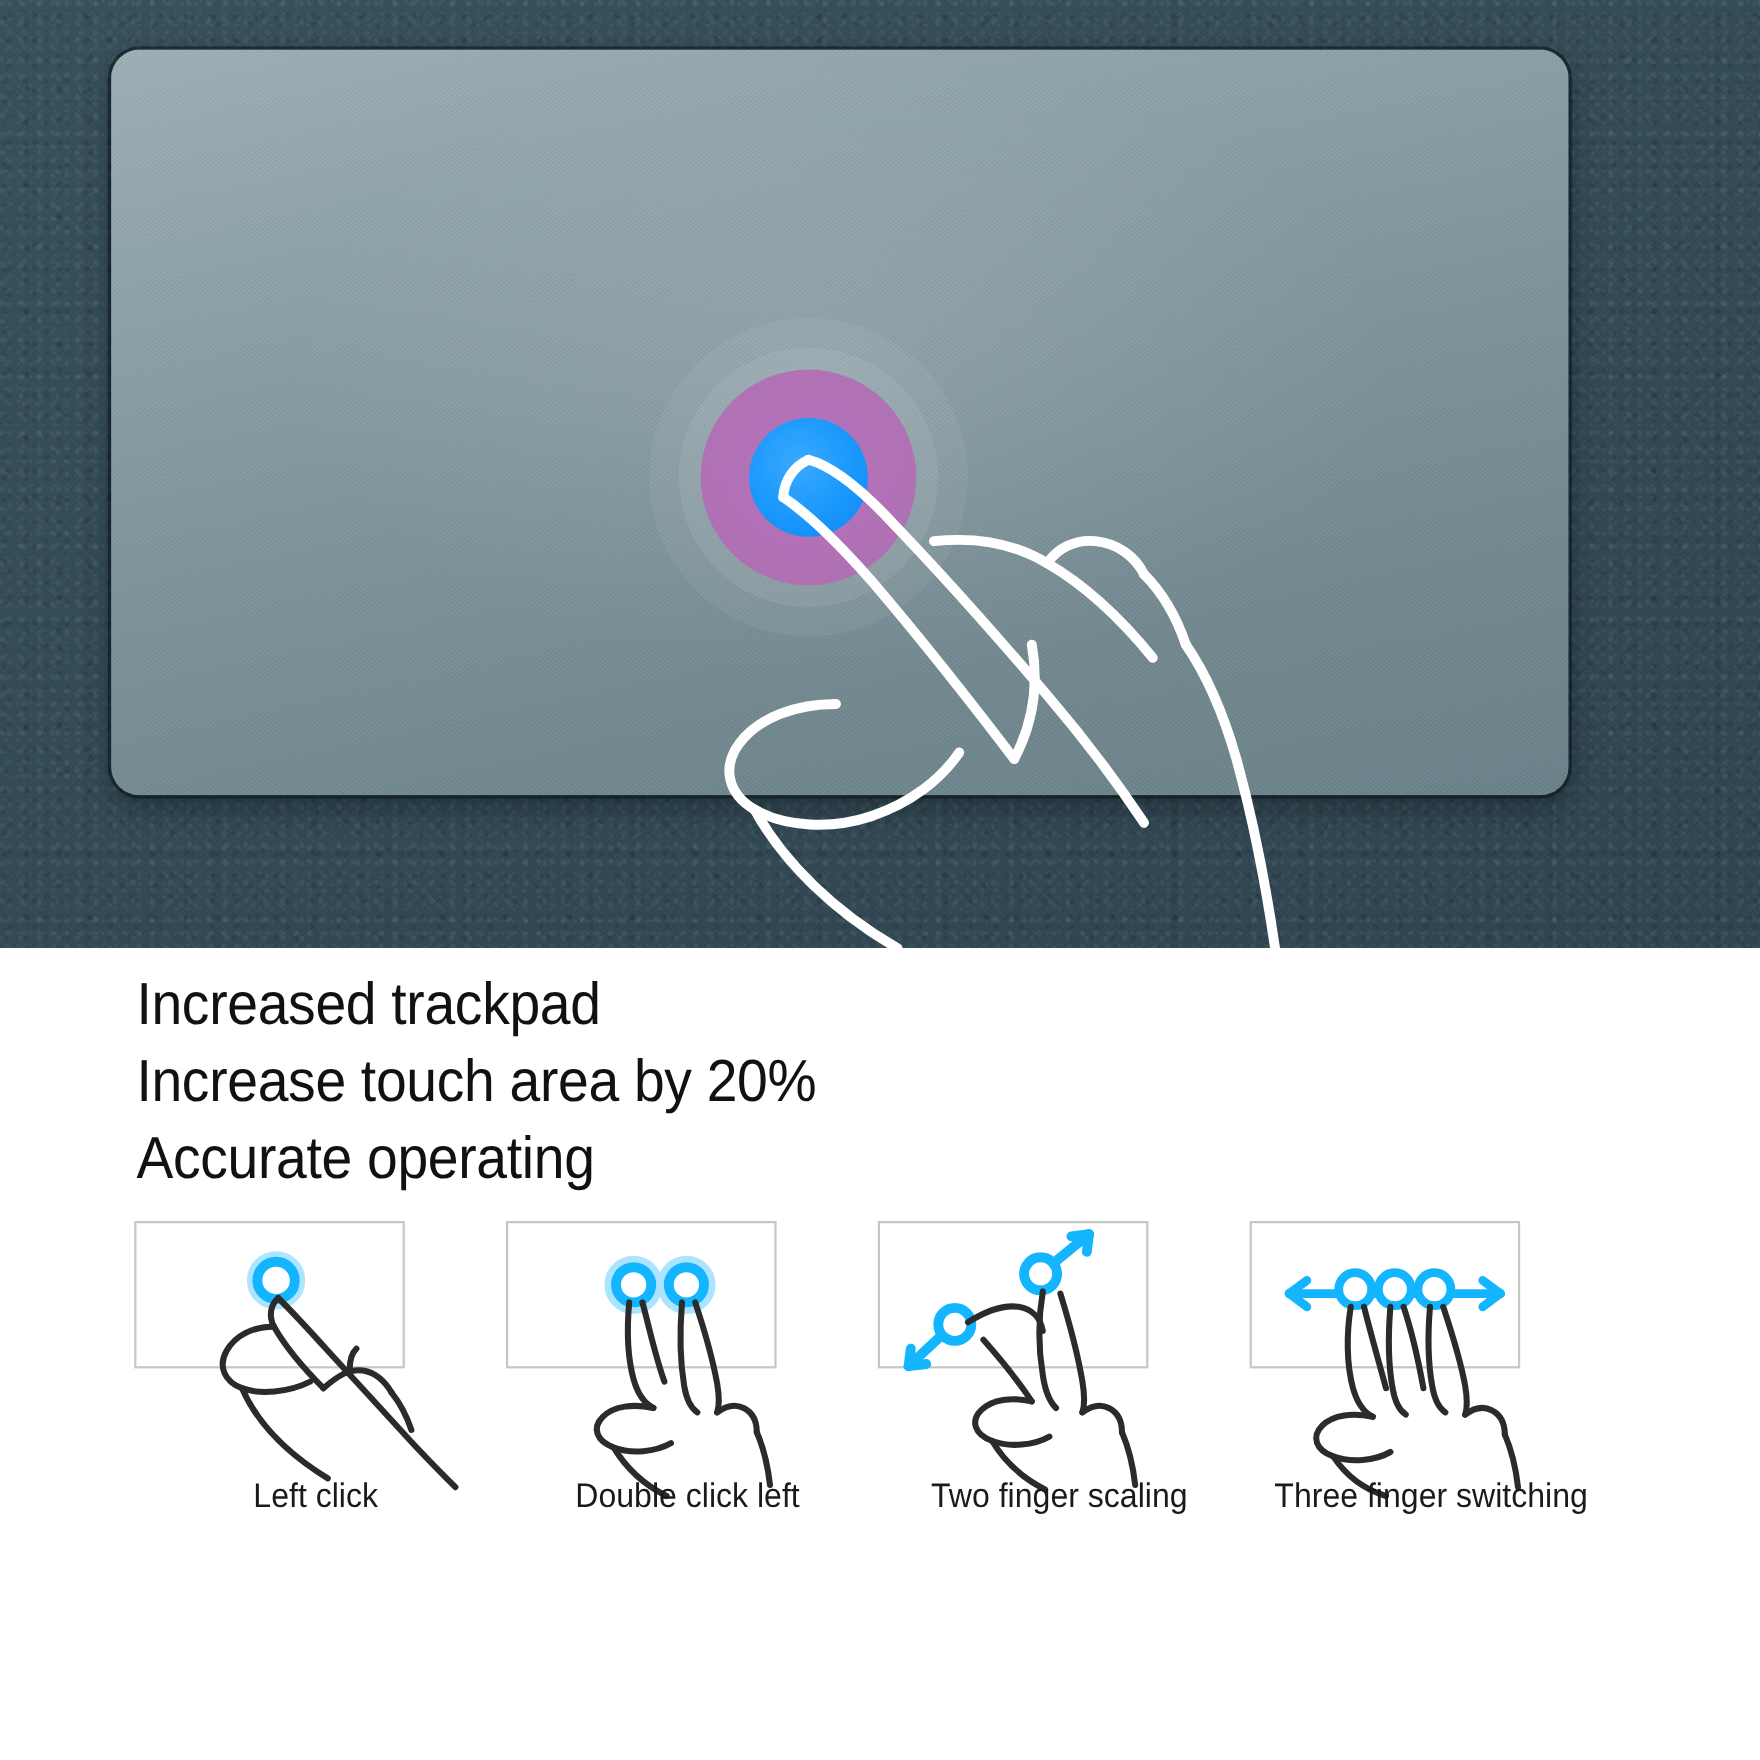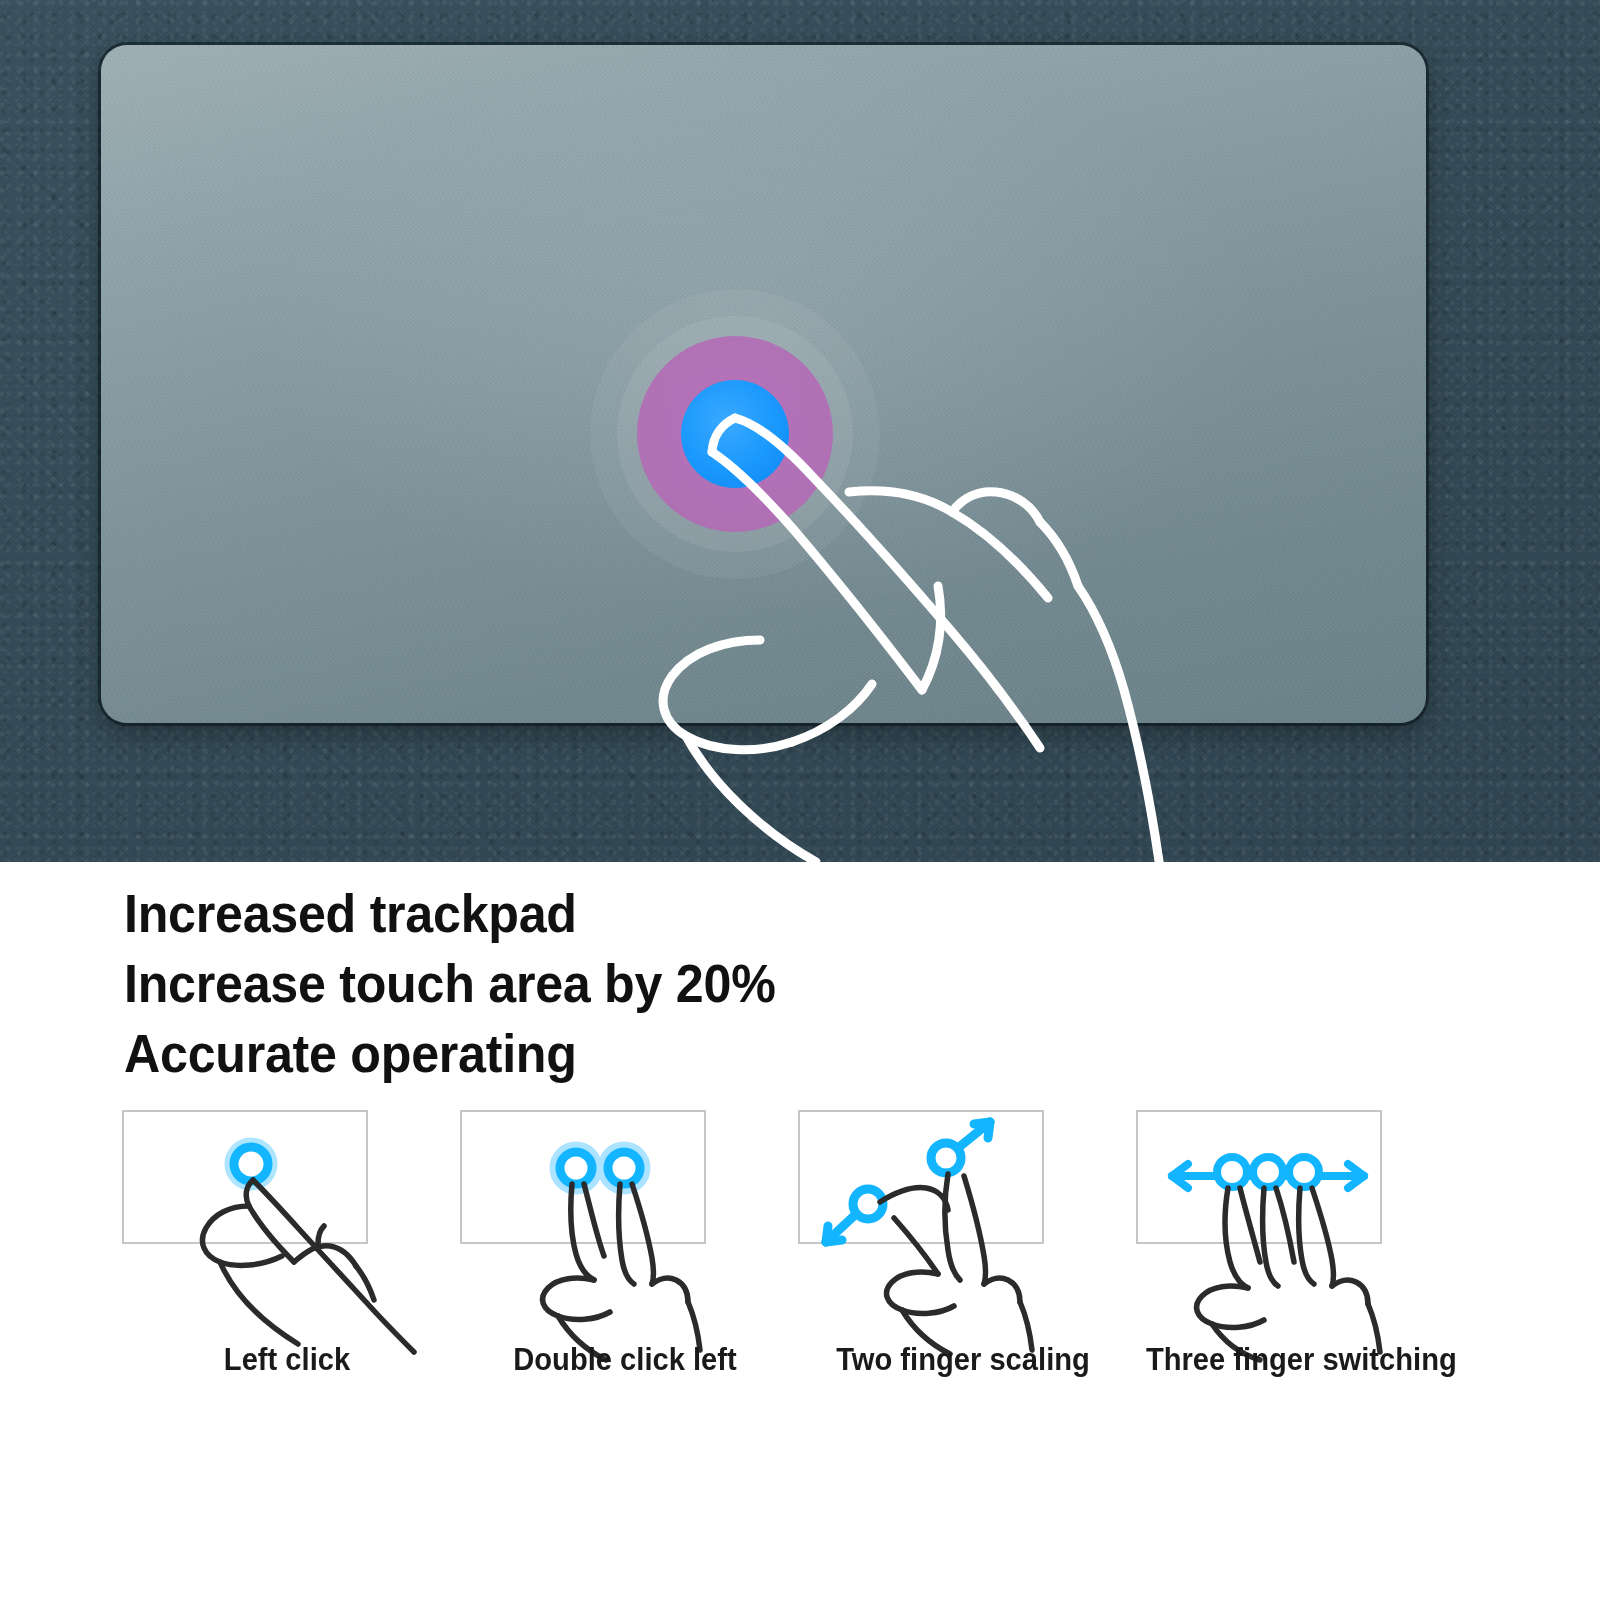--- a/index.html
+++ b/index.html
@@ -58,21 +58,21 @@
   .ripple-h2{width:236px;height:236px;background:rgba(255,255,255,.075);}
   .ripple-mid{width:196px;height:196px;
     background:radial-gradient(circle,rgba(186,110,186,.92) 0%,rgba(180,104,182,.86) 70%,rgba(176,102,178,.62) 100%);}
   .ripple-core{width:108px;height:108px;
     background:radial-gradient(circle at 42% 38%,#3aa9ff 0%,#1e9bfd 45%,#0b87f5 100%);}
 
   
   .hand-svg{position:absolute;left:0;top:0;width:1600px;height:1600px;pointer-events:none;}
 
   
-  .content{position:absolute;left:0;top:862px;width:1600px;height:738px;background:#fff;font-weight:bold;}
+  .content{position:absolute;left:0;top:862px;width:1600px;height:738px;background:#fff;}
 
   .headline{position:absolute;left:124px;top:16px;}
   .headline div{
     font-size:54px;line-height:70px;color:#111;letter-spacing:-.3px;
     font-family:"Liberation Sans",sans-serif;
     transform:scaleX(.93);transform-origin:left center;white-space:nowrap;
   }
 
   
   .gestures{position:absolute;left:0;top:248px;width:1600px;}

